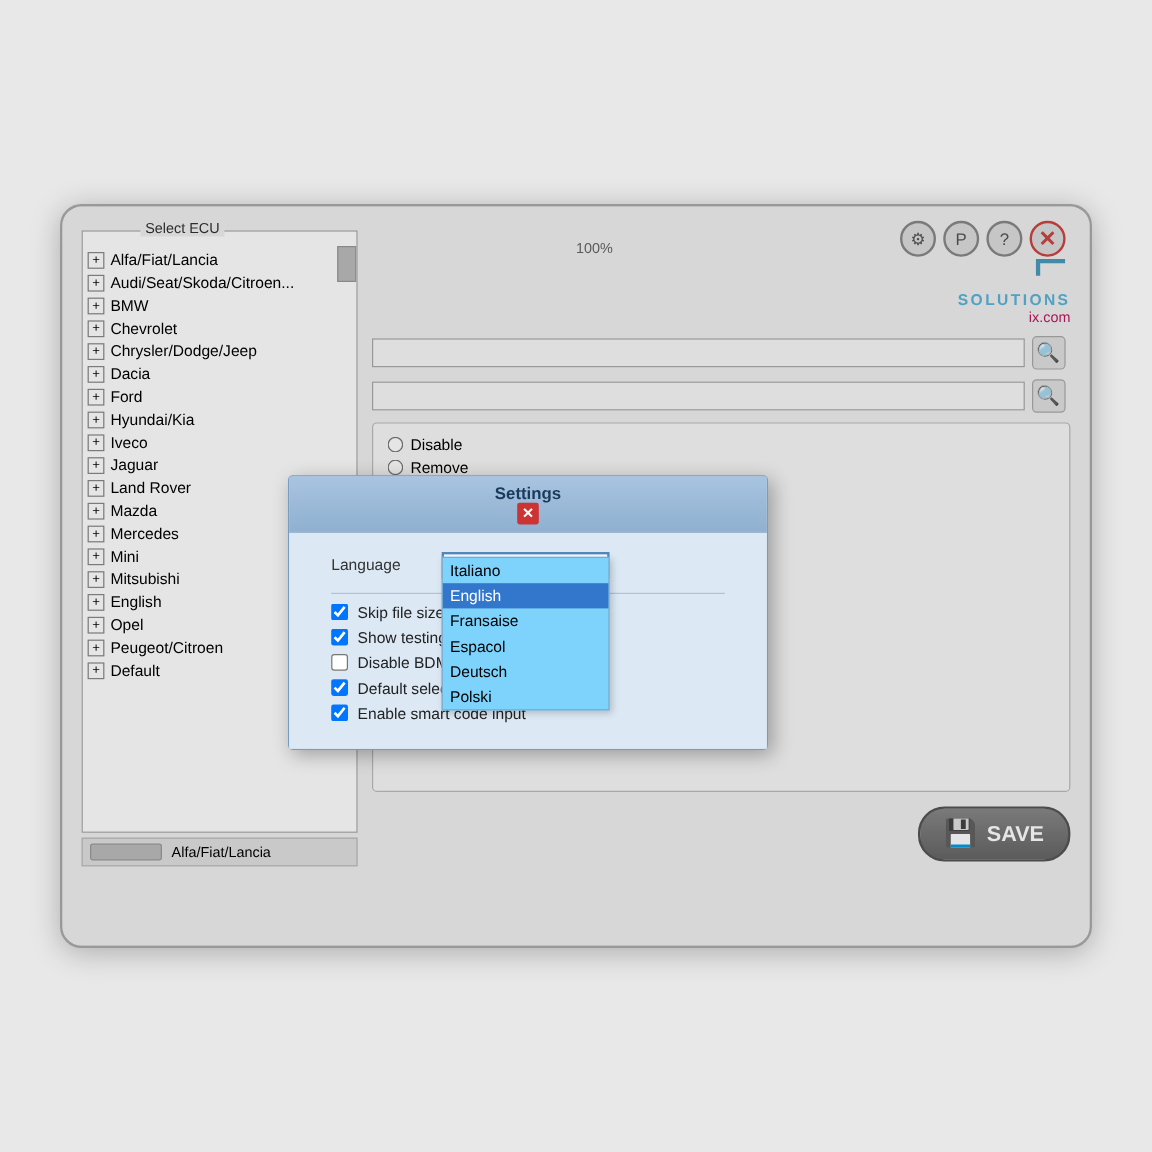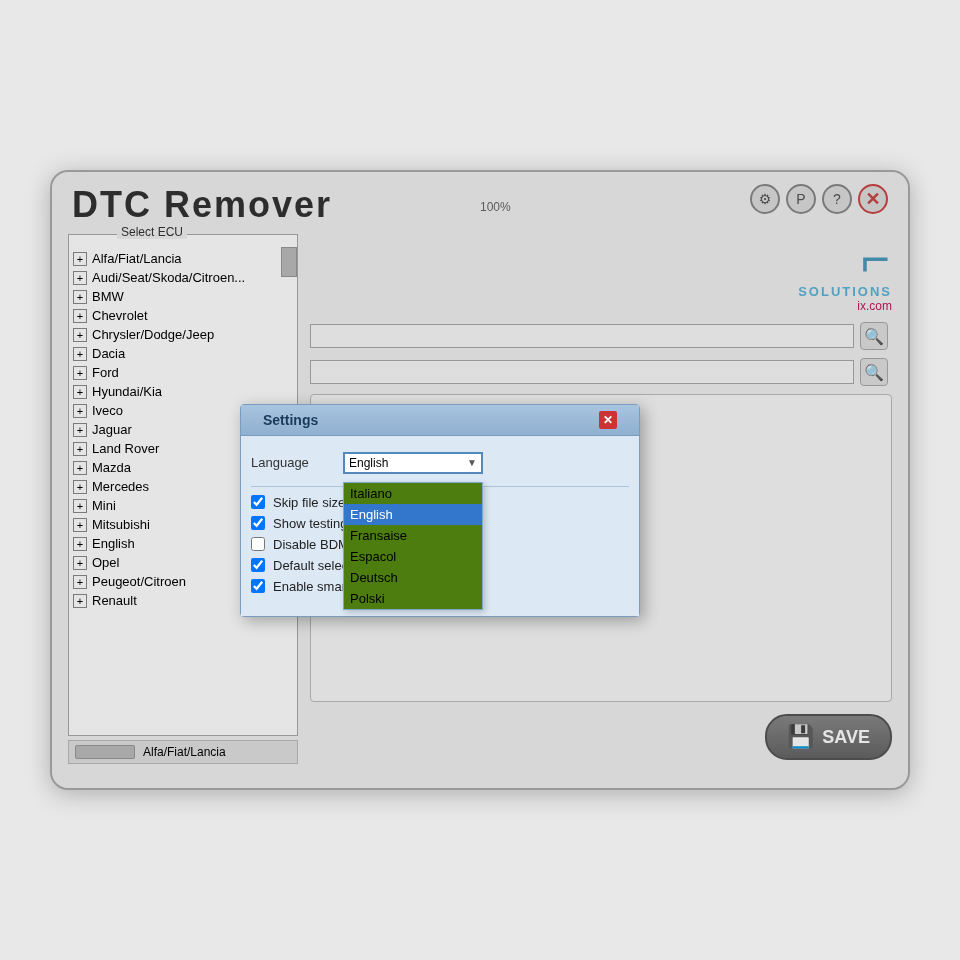--- a/index.html
+++ b/index.html
@@ -335,20 +335,21 @@
       left: -40px;
     }
 
     .dialog-title-bar {
       background: linear-gradient(to bottom, #a8c4e0, #8fb0d0);
       padding: 6px 22px;
       display: flex;
       align-items: center;
       justify-content: space-between;
       border-bottom: 1px solid #7a9cbf;
+      flex-direction: column;
     }
 
     .dialog-title {
       font-size: 14px;
       font-weight: bold;
       color: #1a3a5c;
     }
 
     .dialog-close {
       width: 18px;
@@ -359,21 +360,21 @@
       border-radius: 2px;
       font-size: 12px;
       font-weight: bold;
       cursor: pointer;
       display: flex;
       align-items: center;
       justify-content: center;
     }
 
     .dialog-body {
-      padding: 16px 10px;
+      padding: 16px 35px;
       background: #dce8f4;
     }
 
     .language-row {
       display: flex;
       align-items: center;
       gap: 12px;
       margin-bottom: 12px;
       position: relative;
     }
@@ -398,25 +399,25 @@
       display: flex;
       align-items: center;
       justify-content: space-between;
       padding: 0 4px;
       font-size: 12px;
       cursor: pointer;
     }
 
     .language-dropdown {
       position: absolute;
-      top: 30px;
+      top: 4px;
       left: 0;
       width: 140px;
       border: 1px solid #7aaacc;
-      background: #4d7c0f;
+      background: #7dd3fc;
       z-index: 20;
       box-shadow: 2px 2px 6px rgba(0,0,0,0.2);
     }
 
     .lang-option {
       padding: 3px 6px;
       font-size: 13px;
       cursor: pointer;
     }
 
@@ -449,21 +450,20 @@
       font-size: 10px;
       color: #555;
     }
   </style>
 </head>
 <body>
 
 <div class="app-window">
 
   <div class="title-bar">
-    <span class="app-title">DTC  Remover</span>
     <span class="percent-label">100%</span>
     <div class="title-icons">
       <button class="title-icon-btn">⚙</button>
       <button class="title-icon-btn">P</button>
       <button class="title-icon-btn">?</button>
       <button class="title-icon-btn close">✕</button>
     </div>
   </div>
 
   <div class="main-content">
@@ -540,21 +540,21 @@
               <li>
                 <span class="expand-btn">+</span>
                 <span>Opel</span>
               </li>
               <li>
                 <span class="expand-btn">+</span>
                 <span>Peugeot/Citroen</span>
               </li>
               <li>
                 <span class="expand-btn">+</span>
-                <span>Renault</span>
+                <span>Default</span>
               </li>
             </ul>
           <div class="ecu-scrollbar"></div>
         </div>
       </div>
       <div class="status-bar">
         <div class="status-thumb"></div>
         <span>Alfa/Fiat/Lancia</span>
       </div>
     </div>

